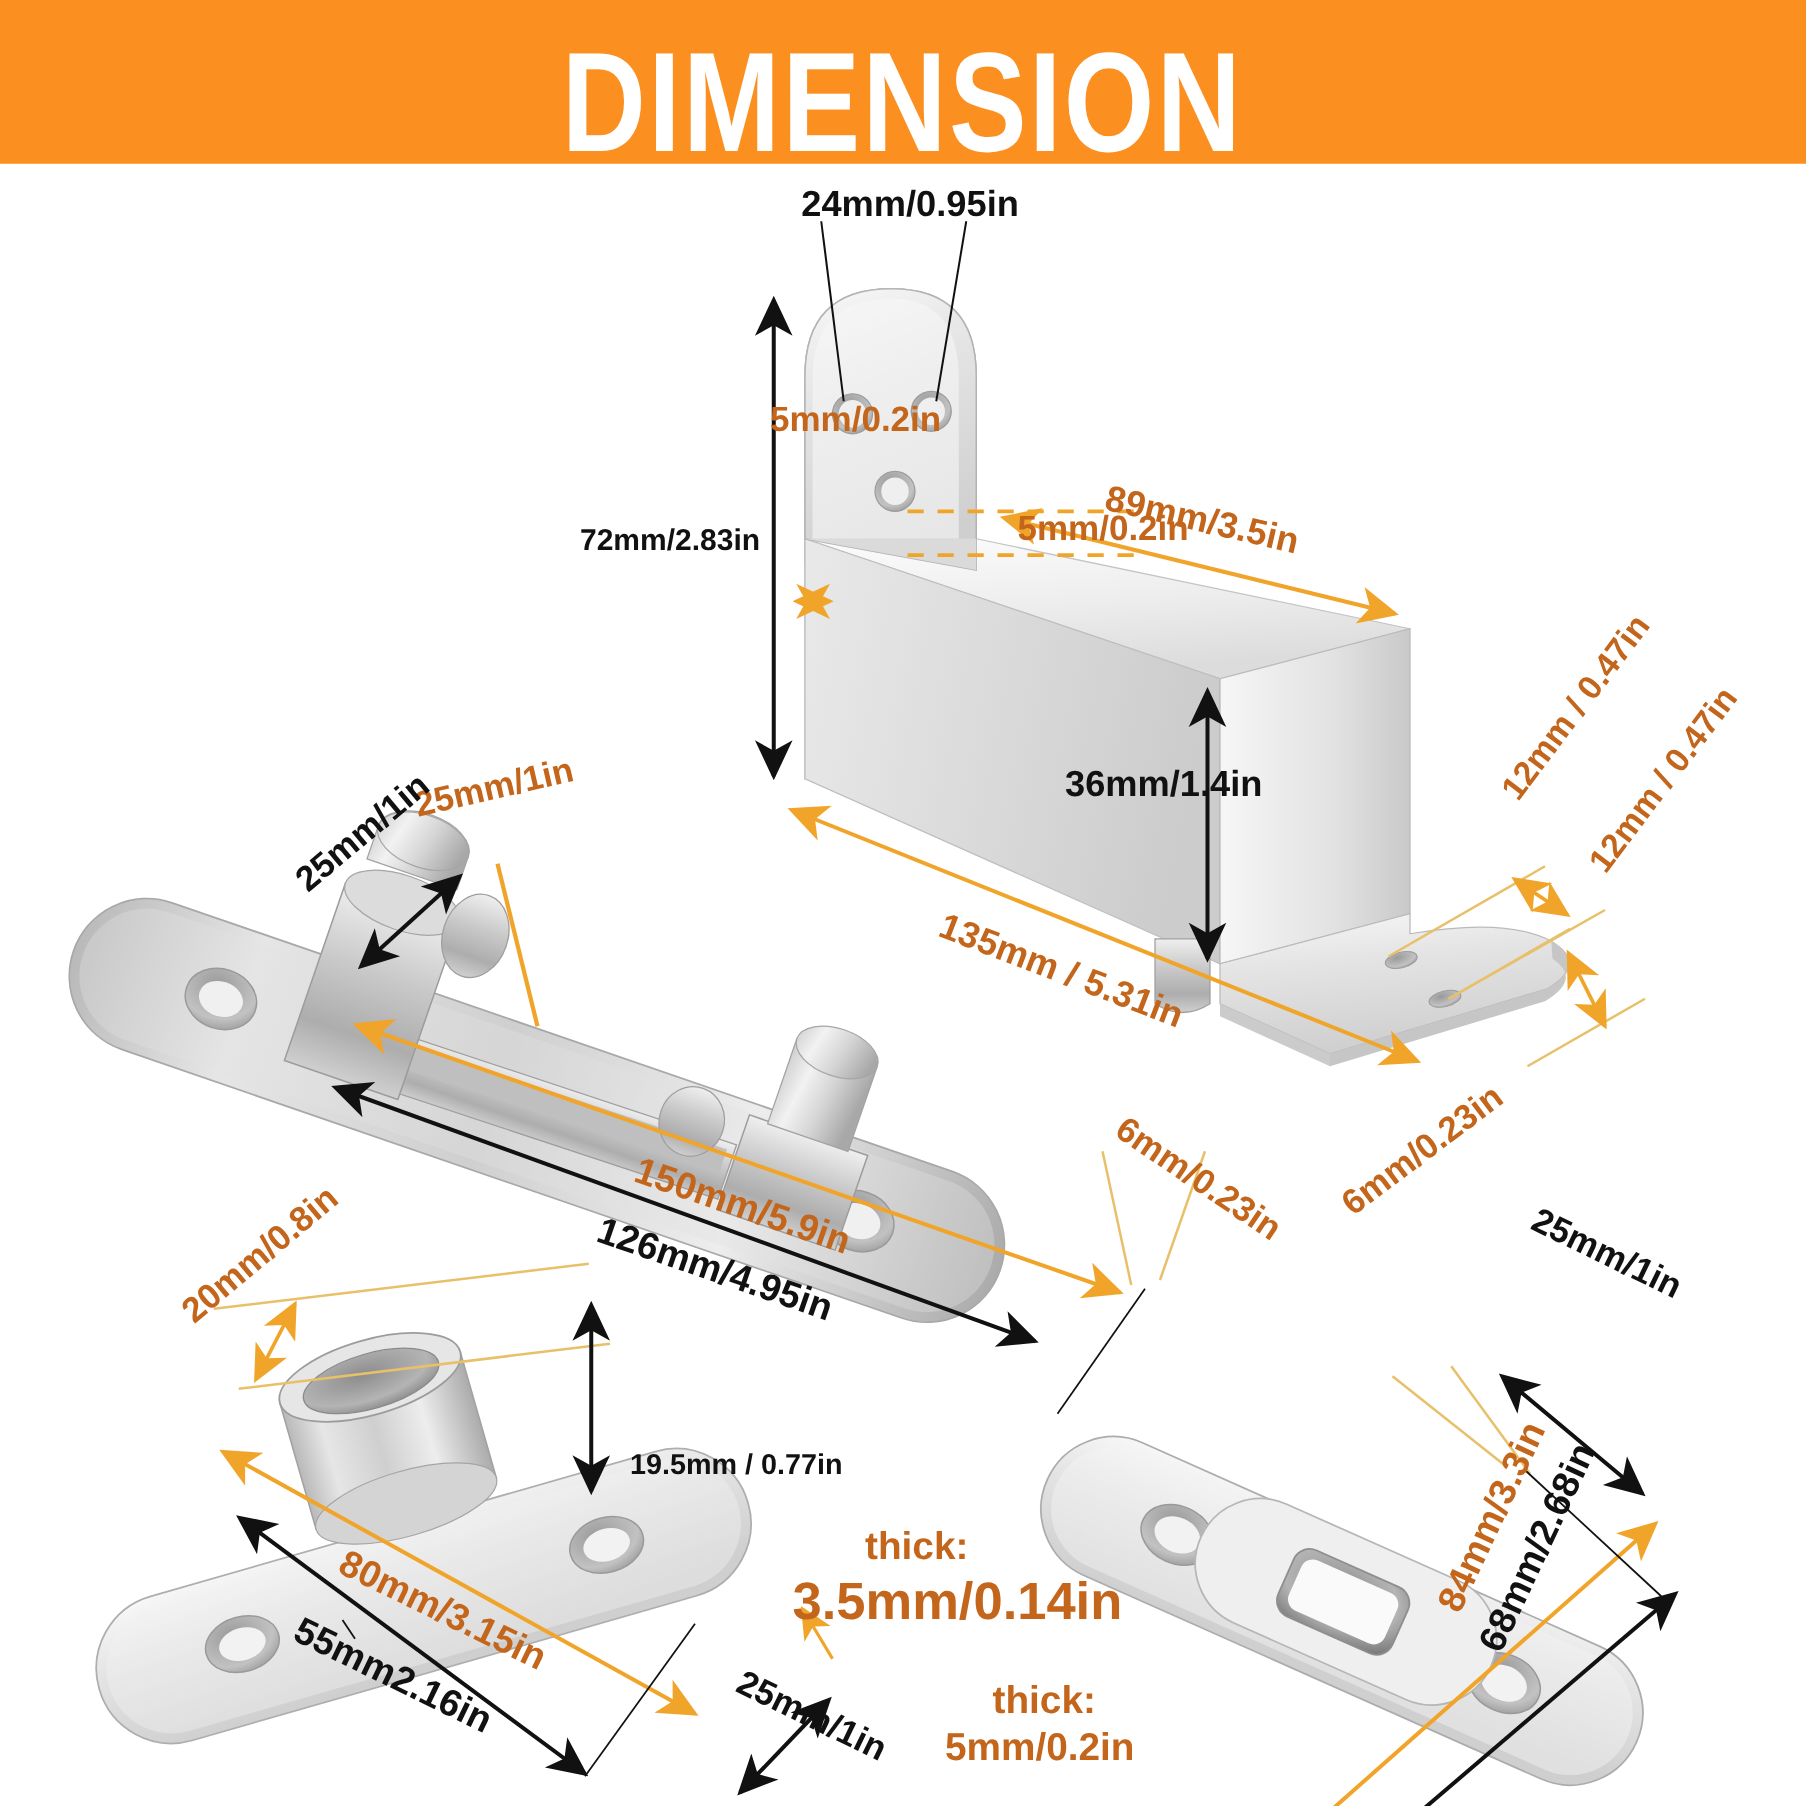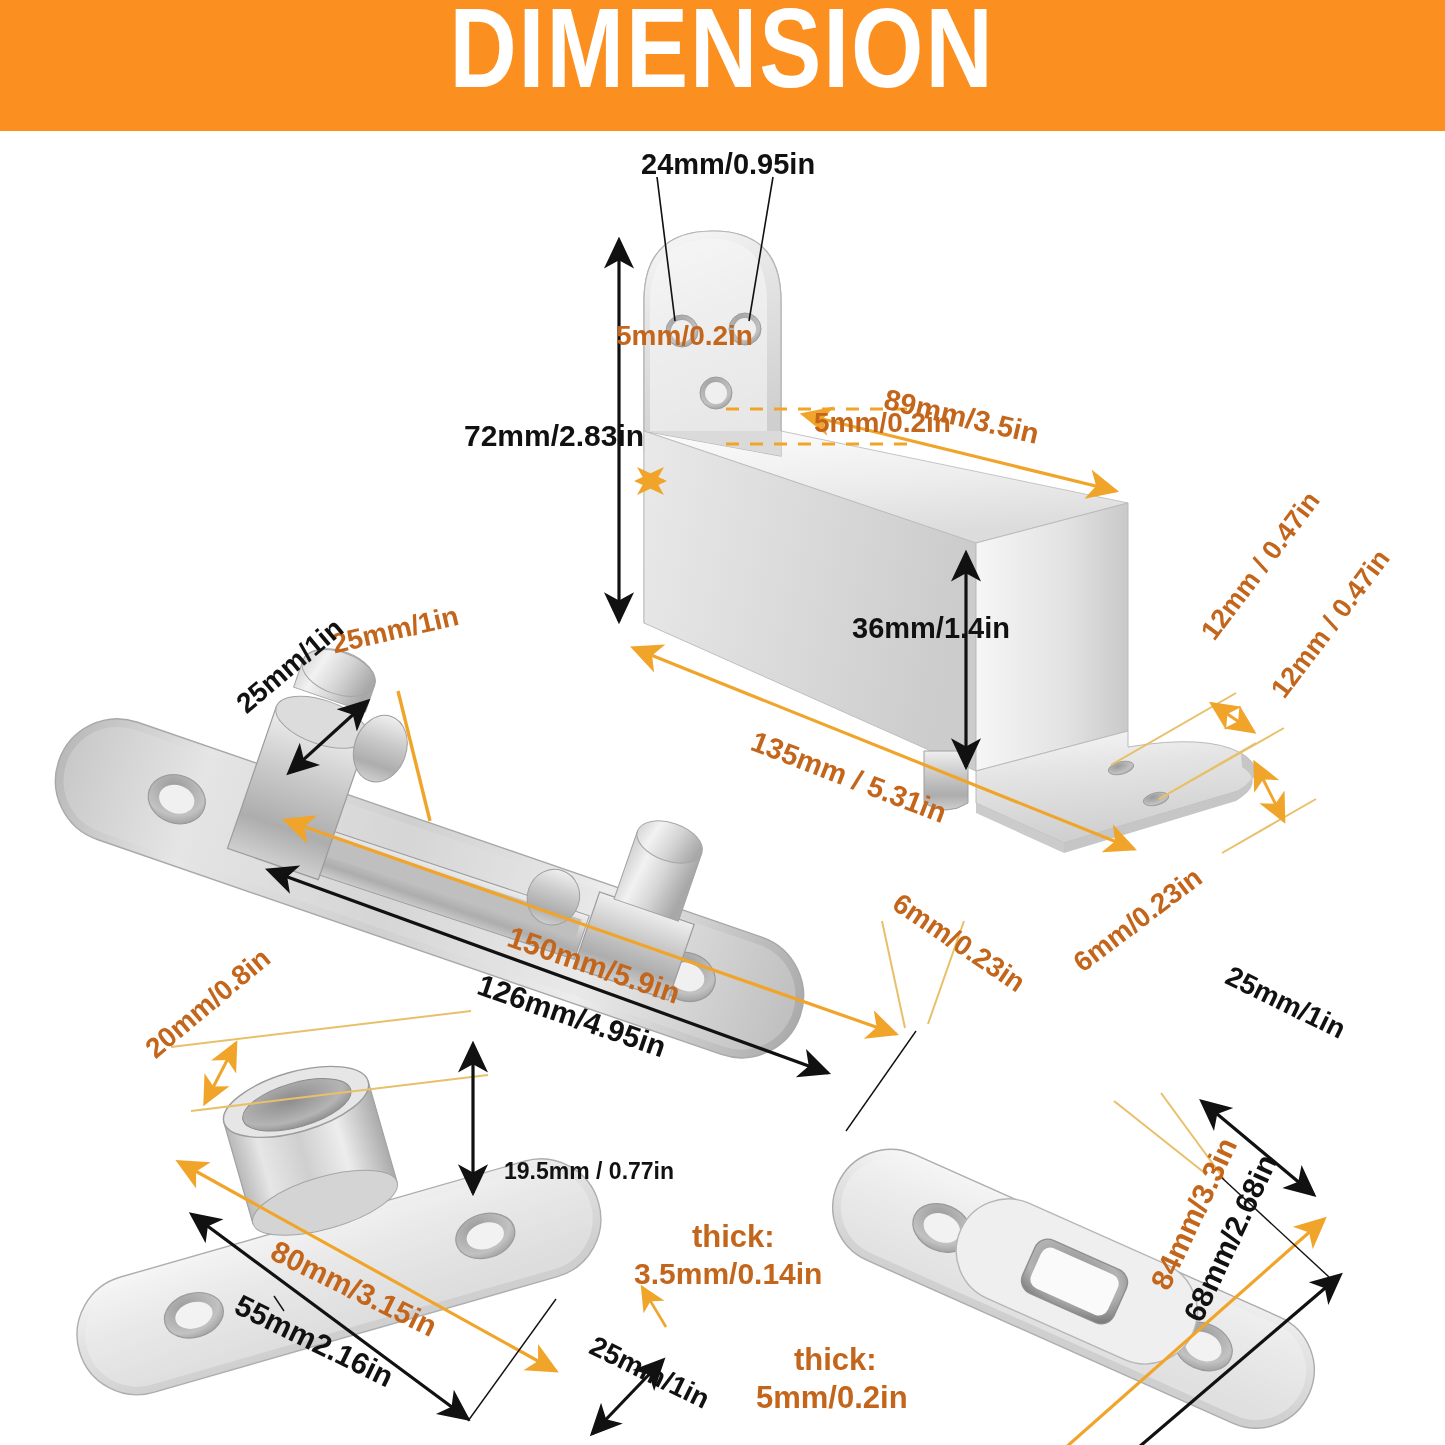--- a/index.html
+++ b/index.html
@@ -6,21 +6,21 @@
   body{
     font-family:"Liberation Sans","DejaVu Sans",sans-serif;
     width:1445px;height:1445px;overflow:hidden;position:relative;
     -webkit-font-smoothing:antialiased;
   }
   #page{position:relative;width:1445px;height:1445px;background:#ffffff;overflow:hidden;}
 
   
   .banner{
     position:absolute;left:0;top:0;width:1445px;height:131px;
-    background:#FB9021;display:flex;align-items:flex-start;justify-content:center;
+    background:#FB9021;display:flex;align-items:flex-end;justify-content:center;
   }
   .banner-title{
     color:#ffffff;font-size:96px;font-weight:bold;letter-spacing:2px;
     line-height:1;font-family:"Liberation Sans","DejaVu Sans",sans-serif;
     transform:scaleY(1.18) scaleX(0.97);transform-origin:center center;
   }
 
   
   .stage{position:absolute;left:16px;top:131px;width:1445px;height:1314px;}
   svg.layer{position:absolute;left:0;top:0;width:1445px;height:1314px;overflow:visible;}
@@ -285,21 +285,21 @@
         <line x1="930" y1="1330" x2="1022" y2="1406" stroke="#111" stroke-width="1.4"></line>
       </g>
     </svg>
 
     <div class="lbl black" style="left:625px;top:18px;font-size:29px;">24mm/0.95in</div>
 
     <div class="lbl orange" style="left:600px;top:190px;font-size:28px;">5mm/0.2in</div>
 
     <div class="lbl orange" style="left:798px;top:277px;font-size:28px;">5mm/0.2in</div>
 
-    <div class="lbl black" style="left:448px;top:289px;font-size:30px;">72mm/2.83in</div>
+    <div class="lbl black" style="left:448px;top:289px;font-size:24px;">72mm/2.83in</div>
 
     <div class="lbl orange" style="left:872px;top:253px;font-size:29px;transform:rotate(13deg);transform-origin:left top;">89mm/3.5in</div>
 
     <div class="lbl black" style="left:836px;top:482px;font-size:29px;">36mm/1.4in</div>
 
     <div class="lbl orange" style="left:742px;top:595px;font-size:29px;transform:rotate(21deg);transform-origin:left top;">135mm / 5.31in</div>
 
     <div class="lbl orange" style="left:1180px;top:497px;font-size:27px;transform:rotate(-53deg);transform-origin:left top;">12mm / 0.47in</div>
 
     <div class="lbl orange" style="left:1250px;top:555px;font-size:27px;transform:rotate(-53deg);transform-origin:left top;">12mm / 0.47in</div>
@@ -319,21 +319,21 @@
     <div class="lbl black" style="left:488px;top:1028px;font-size:23px;">19.5mm / 0.77in</div>
 
     <div class="lbl orange" style="left:264px;top:1104px;font-size:30px;transform:rotate(26deg);transform-origin:left top;">80mm/3.15in</div>
 
     <div class="lbl black" style="left:228px;top:1158px;font-size:30px;transform:rotate(26deg);transform-origin:left top;">55mm2.16in</div>
 
     <div class="lbl black" style="left:582px;top:1200px;font-size:28px;transform:rotate(26deg);transform-origin:left top;">25mm/1in</div>
 
     <div class="lbl orange c" style="left:676px;top:1089px;font-size:31px;">thick:</div>
 
-    <div class="lbl orange c" style="left:618px;top:1127px;font-size:30px;">3.5mm/0.14in</div>
+    <div class="lbl orange c" style="left:618px;top:1127px;font-size:42px;">3.5mm/0.14in</div>
 
     <div class="lbl orange" style="left:1052px;top:823px;font-size:28px;transform:rotate(-37deg);transform-origin:left top;">6mm/0.23in</div>
 
     <div class="lbl black" style="left:1218px;top:830px;font-size:28px;transform:rotate(26deg);transform-origin:left top;">25mm/1in</div>
 
     <div class="lbl orange" style="left:1129px;top:1150px;font-size:30px;transform:rotate(-65deg);transform-origin:left top;">84mm/3.3in</div>
 
     <div class="lbl black" style="left:1162px;top:1182px;font-size:30px;transform:rotate(-65deg);transform-origin:left top;">68mm/2.68in</div>
 
     <div class="lbl orange c" style="left:778px;top:1212px;font-size:31px;">thick:</div>

